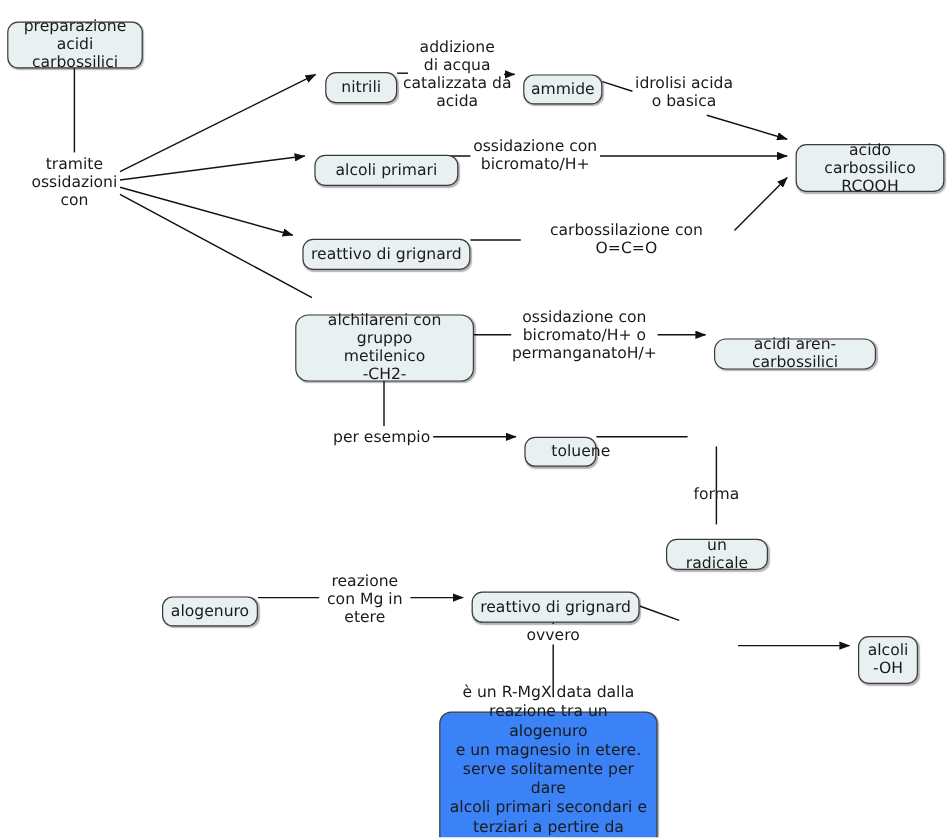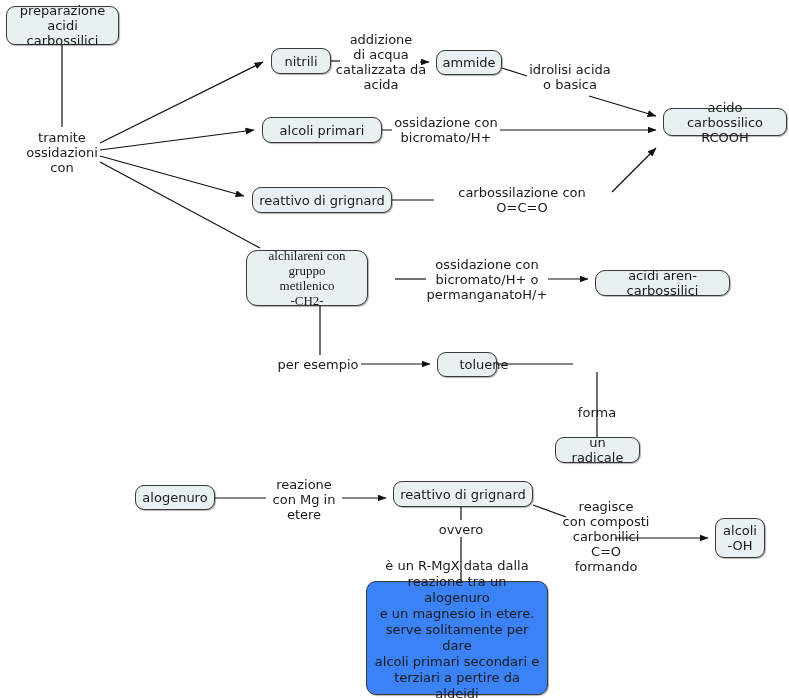--- a/index.html
+++ b/index.html
@@ -34,20 +34,21 @@
     text-align: center;
     background: #e8f0f2;
     border: 1px solid #3a3a3a;
     border-radius: 9px;
     color: #1a1a1a;
     font-size: 13px;
     line-height: 15px;
     white-space: pre-line;
     box-shadow: 1px 1px 1px rgba(0,0,0,0.30);
     padding: 2px 6px;
+    margin-top: 12px;
   }
   .node.yellow {
     background: #3b82f6;
     border: 1px solid #3a3a3a;
     border-radius: 10px;
     line-height: 16px;
   }
   .node.big-radius {
     border-radius: 11px;
   }
@@ -131,28 +132,28 @@
     </g>
   </svg>
 
   <div class="node" style="left:6px; top:6px; width:113px; height:39px;">preparazione
 acidi carbossilici</div>
 
   <div class="node" style="left:271px; top:48px; width:60px; height:26px;">nitrili</div>
 
   <div class="node" style="left:436px; top:50px; width:66px; height:25px;">ammide</div>
 
-  <div class="node" style="left:663px; top:108px; width:124px; height:28px;">acido carbossilico
+  <div class="node" style="left:663px; top:108px; width:124px; height:40px;">acido carbossilico
 RCOOH</div>
 
   <div class="node" style="left:262px; top:117px; width:120px; height:26px;">alcoli primari</div>
 
   <div class="node" style="left:252px; top:187px; width:140px; height:26px;">reattivo di grignard</div>
 
-  <div class="node big-radius" style="left:246px; top:250px; width:122px; height:56px;font-family:Liberation Serif, serif;">alchilareni con gruppo
+  <div class="node big-radius" style="left:246px; top:250px; width:149px; height:56px;">alchilareni con gruppo
 metilenico
 -CH2-</div>
 
   <div class="node" style="left:595px; top:270px; width:135px; height:26px;border-radius:10px;">acidi aren-carbossilici</div>
 
   <div class="node" style="left:437px; top:352px; width:60px; height:25px;padding-left:40px;">toluene</div>
 
   <div class="node" style="left:555px; top:437px; width:85px; height:26px;">un radicale</div>
 
   <div class="node" style="left:135px; top:485px; width:80px; height:25px;">alogenuro</div>
@@ -194,19 +195,14 @@
   <div class="link-label" style="left:277px; top:356px; width:82px; height:16px;">per esempio</div>
 
   <div class="link-label" style="left:575px; top:356px; width:44px; height:16px;margin-top:48px;">forma</div>
 
   <div class="link-label" style="left:266px; top:475px; width:76px; height:48px;">reazione
 con Mg in
 etere</div>
 
   <div class="link-label" style="left:437px; top:521px; width:48px; height:16px;">ovvero</div>
 
-  <div class="link-label" style="left:561px; top:496px; width:90px; height:80px;">reagisce
-con composti
-carbonilici
-C=O
-formando</div>
 
 </div>
 
 </body></html>

